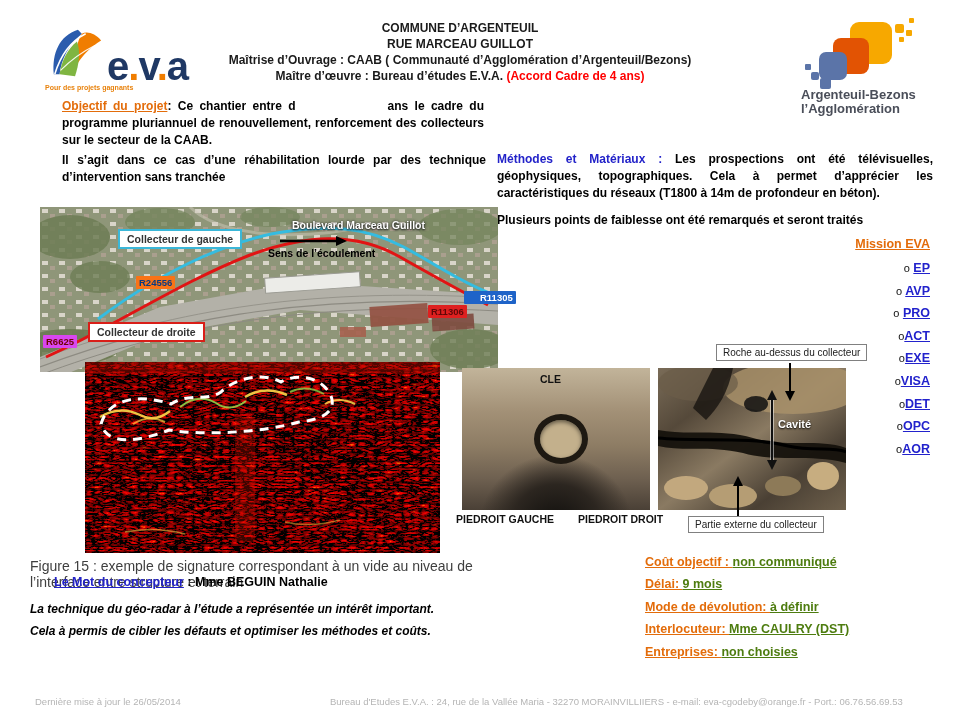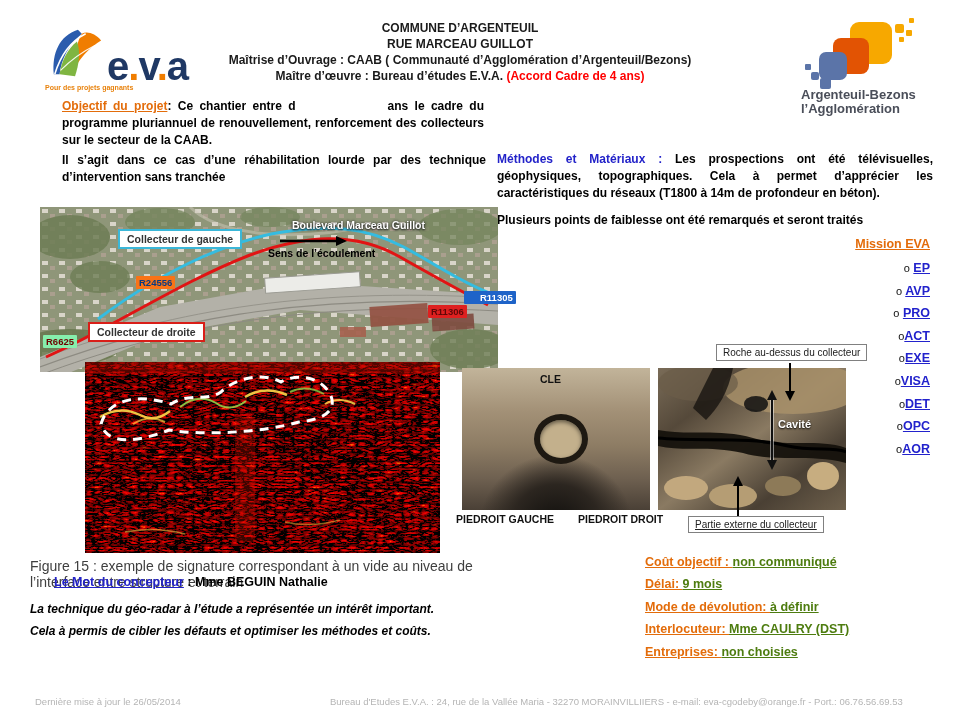--- a/index.html
+++ b/index.html
@@ -141,21 +141,21 @@
       <path d="M150,0 C180,30 260,35 330,18" stroke="#cfc9bb" stroke-width="3" fill="none" opacity=".5"></path>
       <path d="M58,112 C130,58 200,30 250,24 C305,16 340,25 378,48 C405,64 432,80 455,88" stroke="#35BCE0" stroke-width="3" fill="none"></path>
       <path d="M6,150 C70,122 140,75 210,48 C265,28 315,24 360,50 C390,67 420,84 448,98" stroke="#E11414" stroke-width="3" fill="none"></path>
       <line x1="240" y1="34" x2="296" y2="34" stroke="#000" stroke-width="2.5"></line>
       <polygon points="296,29 307,34 296,39" fill="#000"></polygon>
     </svg>
     <div class="map-box bx-cyan" style="left:78px;top:22px;">Collecteur de gauche</div>
     <div class="map-street" style="left:252px;top:12px;">Boulevard Marceau Guillot</div>
     <div class="map-sens" style="left:228px;top:40px;">Sens de l’écoulement</div>
     <div class="badge" style="left:96px;top:69px;background:#f97316;color:#0a3a80;">R24556</div>
-    <div class="badge" style="left:3px;top:128px;background:#86efac;color:#6d0000;">R6625</div>
+    <div class="badge" style="left:3px;top:128px;background:#d946ef;color:#6d0000;">R6625</div>
     <div class="map-box bx-red" style="left:48px;top:115px;">Collecteur de droite</div>
     <div class="badge" style="left:388px;top:98px;background:#DE2020;color:#5f0808;">R11306</div>
     <div class="badge" style="left:424px;top:84px;background:#1E63C8;color:#ffffff;padding-left:16px;">R11305</div>
   </div>
 
   <div class="abs" style="left:85px;top:362px;width:355px;height:191px;">
     <svg width="355" height="191" viewBox="0 0 355 191">
       <defs>
         <filter id="radarNoise" x="0" y="0" width="100%" height="100%">
           <feTurbulence type="turbulence" baseFrequency="0.11 0.33" numOctaves="3" seed="7"></feTurbulence>
@@ -218,21 +218,21 @@
       <polygon points="109,32 114,22 119,32" fill="#111"></polygon>
       <polygon points="109,92 114,102 119,92" fill="#111"></polygon>
     </svg>
     <div class="cavite" style="left:120px;top:50px;">Cavité</div>
   </div>
   <div class="tag-box abs" style="left:716px;top:344px;">Roche au-dessus du collecteur</div>
   <svg class="abs" style="left:783px;top:363px;" width="14" height="38">
     <line x1="7" y1="0" x2="7" y2="30" stroke="#000" stroke-width="2"></line>
     <polygon points="2,28 7,38 12,28" fill="#000"></polygon>
   </svg>
-  <div class="tag-box abs" style="left:688px;top:516px;text-decoration:underline;">Partie externe du collecteur</div>
+  <div class="tag-box abs" style="left:688px;top:516px;">Partie externe du collecteur</div>
   <svg class="abs" style="left:731px;top:476px;" width="14" height="40">
     <line x1="7" y1="40" x2="7" y2="8" stroke="#000" stroke-width="2"></line>
     <polygon points="2,10 7,0 12,10" fill="#000"></polygon>
   </svg>
 
   <div class="abs caption" style="left:30px;top:558px;width:470px;">Figure 15 : exemple de signature correspondant à un vide au niveau de l’interface entre structure et terrain</div>
   <div class="abs mot" style="left:30px;top:575px;padding-left:24px;">
     <span class="lk">Le Mot du concepteur</span><span> : </span><span>Mme BEGUIN  Nathalie</span>
   </div>
   <div class="abs ital" style="left:30px;top:598px;width:460px;">La technique du géo-radar à l’étude  a représentée  un intérêt  important.</div>

